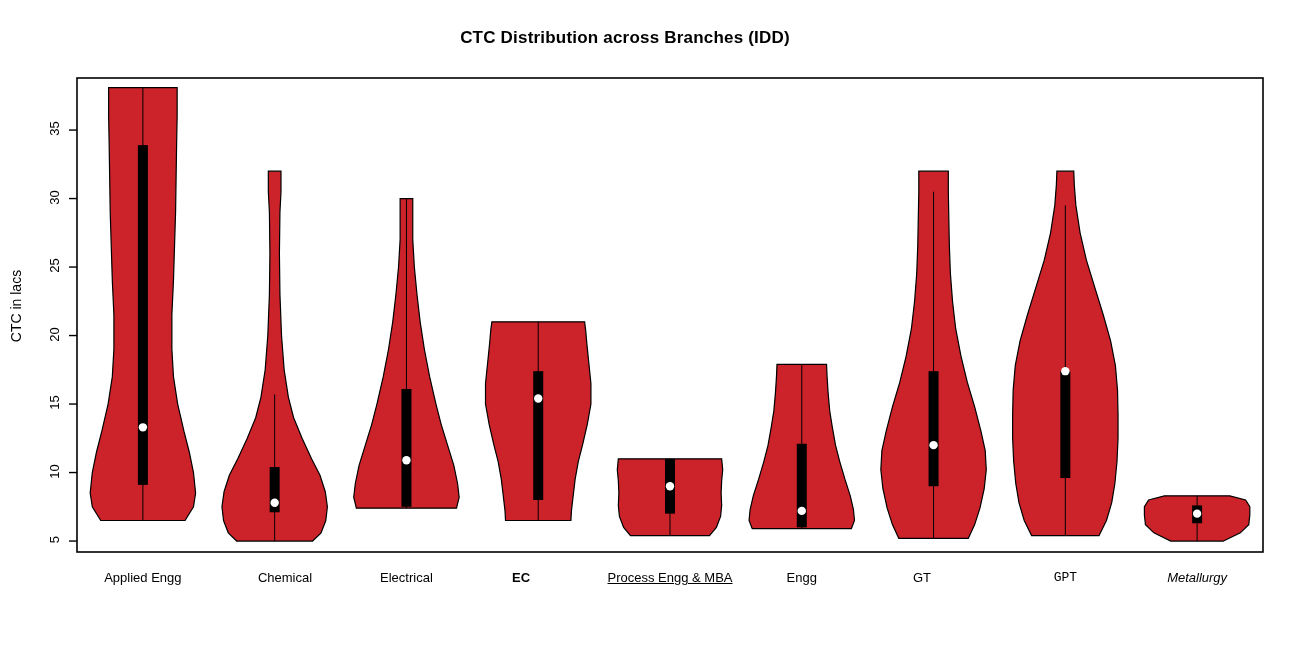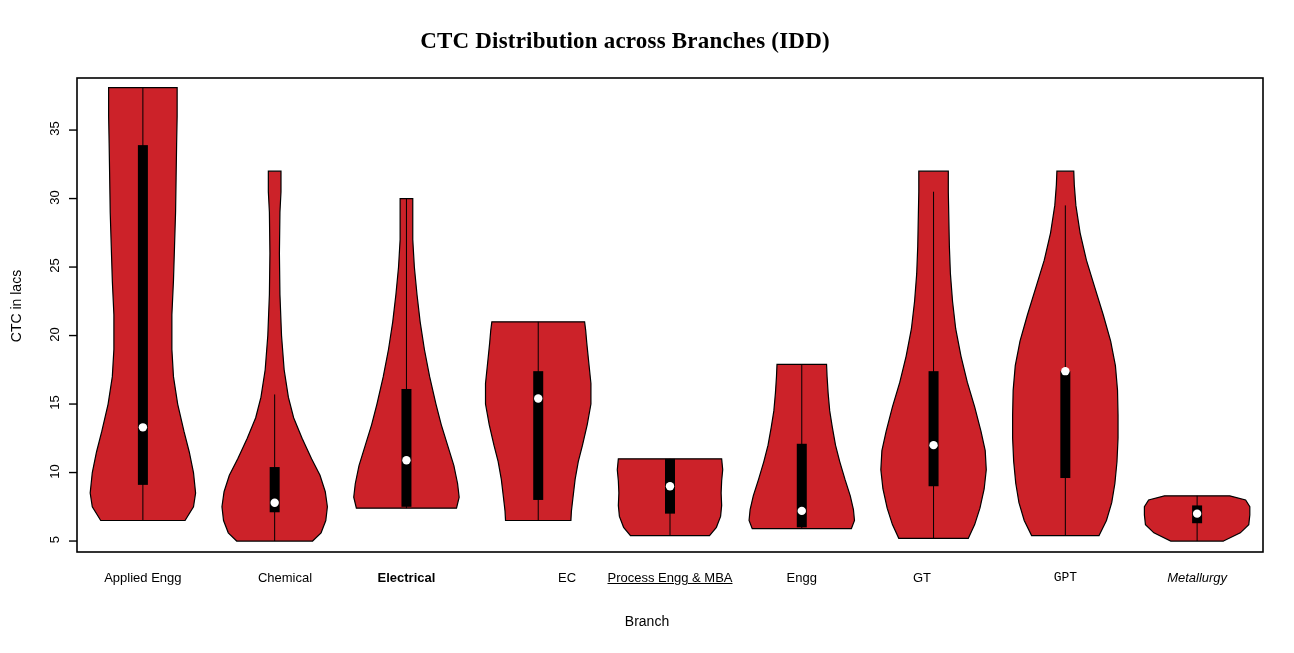--- a/index.html
+++ b/index.html
@@ -20,24 +20,23 @@
     left: 0; top: 0;
     width: 1294px;
     height: 653px;
   }
   #chart-title {
     position: absolute;
     left: 0;
     top: 28px;
     width: 1250px;
     text-align: center;
-    font-size: 23px;
+    font-size: 17px;
     font-weight: bold;
     letter-spacing: 0.2px;
-    font-family: Liberation Serif, serif;
   }
   #x-axis-title {
     position: absolute;
     left: 0;
     top: 613px;
     width: 1294px;
     text-align: center;
     font-size: 14px;
   }
   #y-axis-title {
@@ -74,21 +73,20 @@
 </style>
 </head>
 <body>
 
 <div id="plot-root">
 
   <div id="chart-title">CTC Distribution across Branches (IDD)</div>
 
   <div id="y-axis-title">CTC in lacs</div>
 
-  <div id="x-axis-title">Branch</div>
 
   <svg class="plot-canvas" id="plot-canvas" width="1294" height="653">
       <rect x="77" y="78" width="1186" height="474" fill="none" stroke="#000000" stroke-width="1.6"></rect>
       <line x1="69" y1="541.0404624277456" x2="77" y2="541.0404624277456" stroke="#000000" stroke-width="1.4"></line>
       <line x1="69" y1="472.5433526011561" x2="77" y2="472.5433526011561" stroke="#000000" stroke-width="1.4"></line>
       <line x1="69" y1="404.04624277456645" x2="77" y2="404.04624277456645" stroke="#000000" stroke-width="1.4"></line>
       <line x1="69" y1="335.54913294797683" x2="77" y2="335.54913294797683" stroke="#000000" stroke-width="1.4"></line>
       <line x1="69" y1="267.0520231213872" x2="77" y2="267.0520231213872" stroke="#000000" stroke-width="1.4"></line>
       <line x1="69" y1="198.55491329479764" x2="77" y2="198.55491329479764" stroke="#000000" stroke-width="1.4"></line>
       <line x1="69" y1="130.05780346820796" x2="77" y2="130.05780346820796" stroke="#000000" stroke-width="1.4"></line>
@@ -153,22 +151,22 @@
       <div class="ytick-label" style="left: 39px; top: 463.543px;">10</div>
       <div class="ytick-label" style="left: 39px; top: 395.046px;">15</div>
       <div class="ytick-label" style="left: 39px; top: 326.549px;">20</div>
       <div class="ytick-label" style="left: 39px; top: 258.052px;">25</div>
       <div class="ytick-label" style="left: 39px; top: 189.555px;">30</div>
       <div class="ytick-label" style="left: 39px; top: 121.058px;">35</div>
     </div>
   <div id="xtick-labels">
       <div class="xtick-label" style="left: 142.889px;">Applied Engg</div>
       <div class="xtick-label" style="left: 285px;">Chemical</div>
-      <div class="xtick-label" style="left: 406.444px; font-weight: bold;">Electrical</div>
-      <div class="xtick-label" style="left: 567px;">EC</div>
+      <div class="xtick-label" style="left: 406.444px;">Electrical</div>
+      <div class="xtick-label" style="left: 521px; font-weight: bold;">EC</div>
       <div class="xtick-label" style="left: 670px; text-decoration: underline;">Process Engg &amp; MBA</div>
       <div class="xtick-label" style="left: 801.778px;">Engg</div>
       <div class="xtick-label" style="left: 922px;">GT</div>
       <div class="xtick-label" style="left: 1065.33px; font-family: Liberation Mono, monospace;">GPT</div>
       <div class="xtick-label" style="left: 1197.11px; font-style: italic;">Metallurgy</div>
     </div>
 
 </div>
 
 </body></html>

